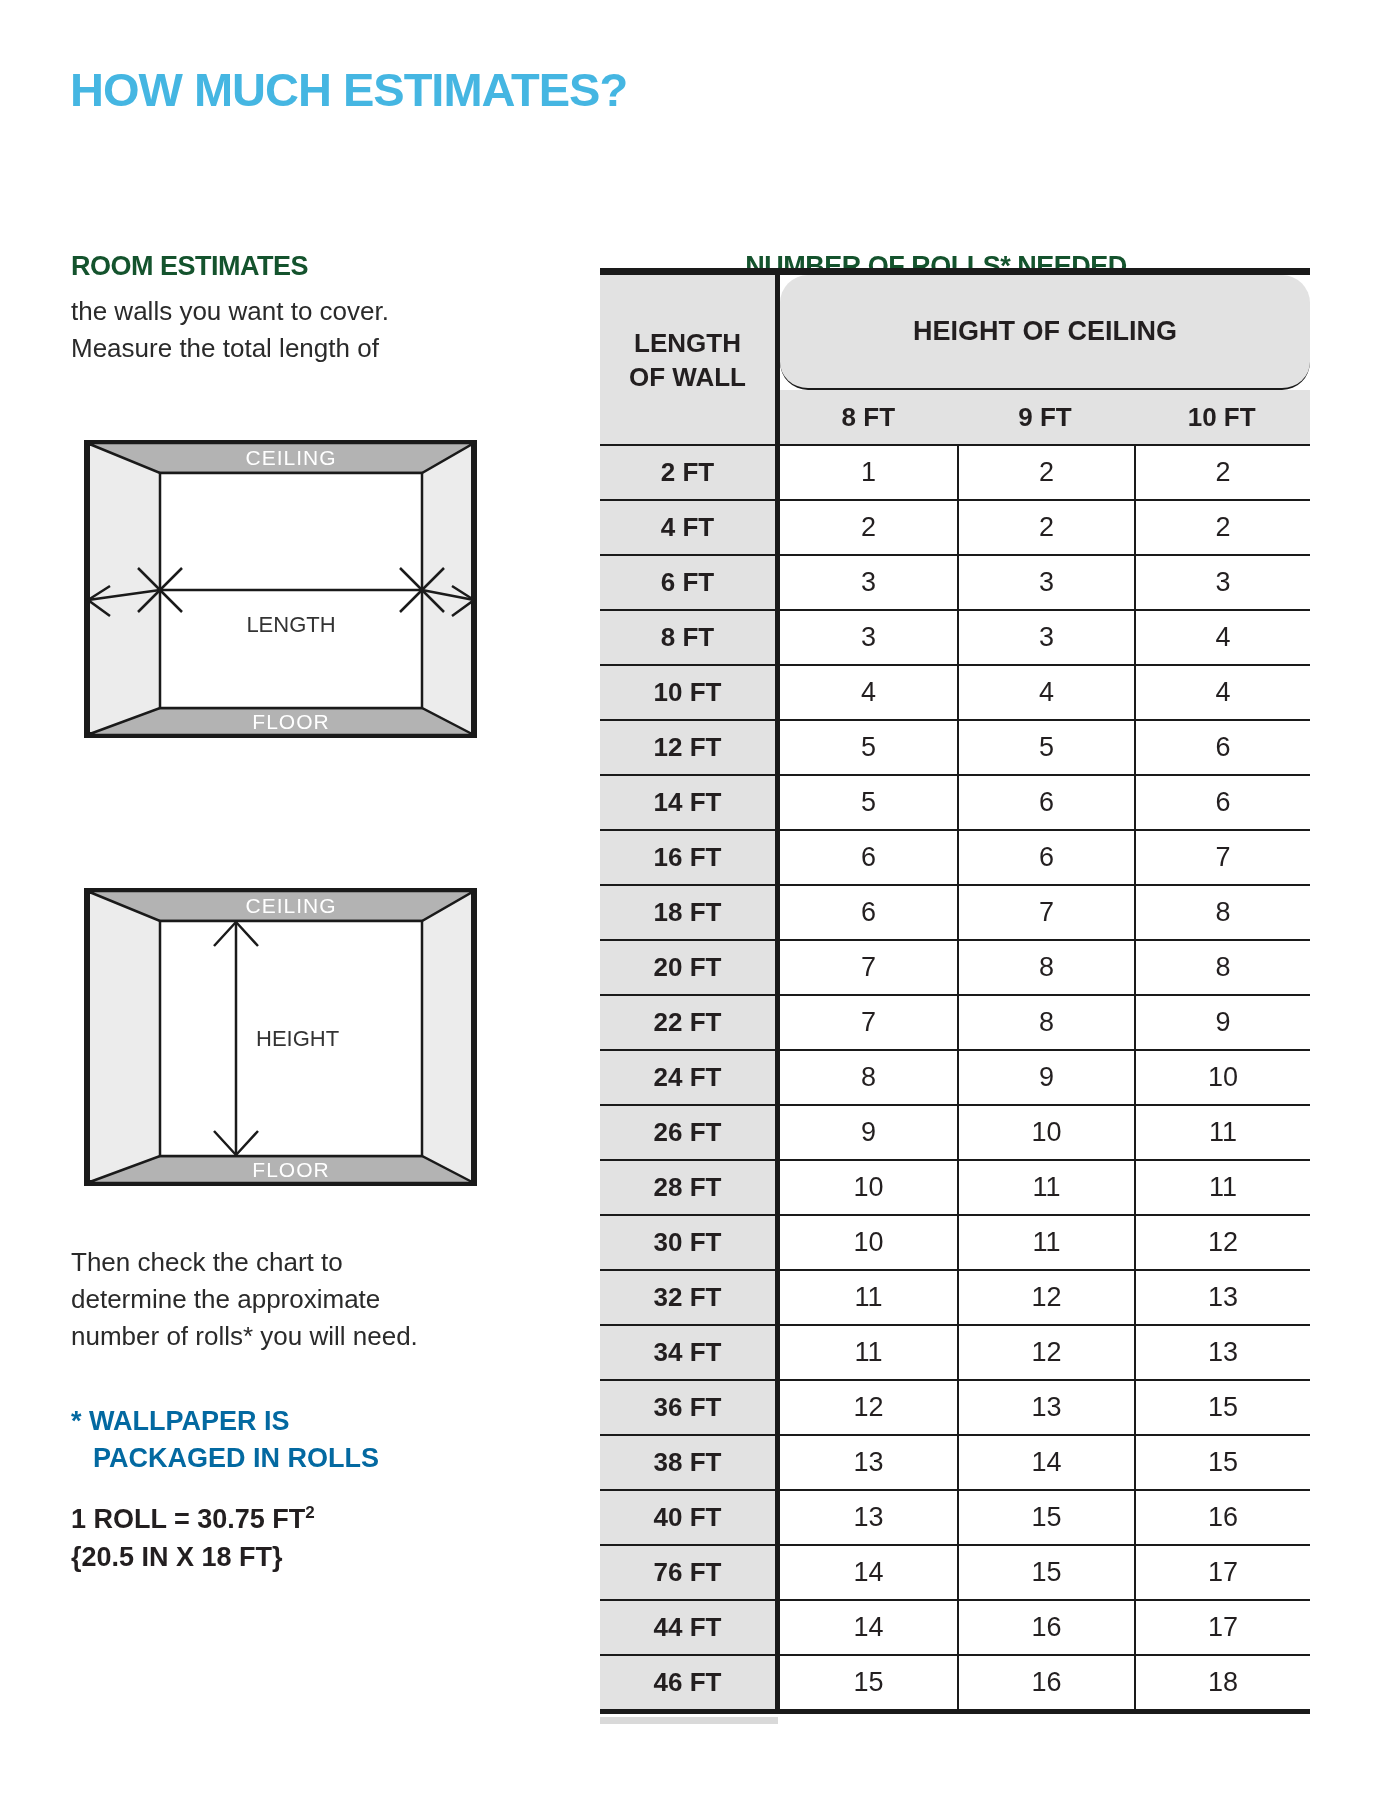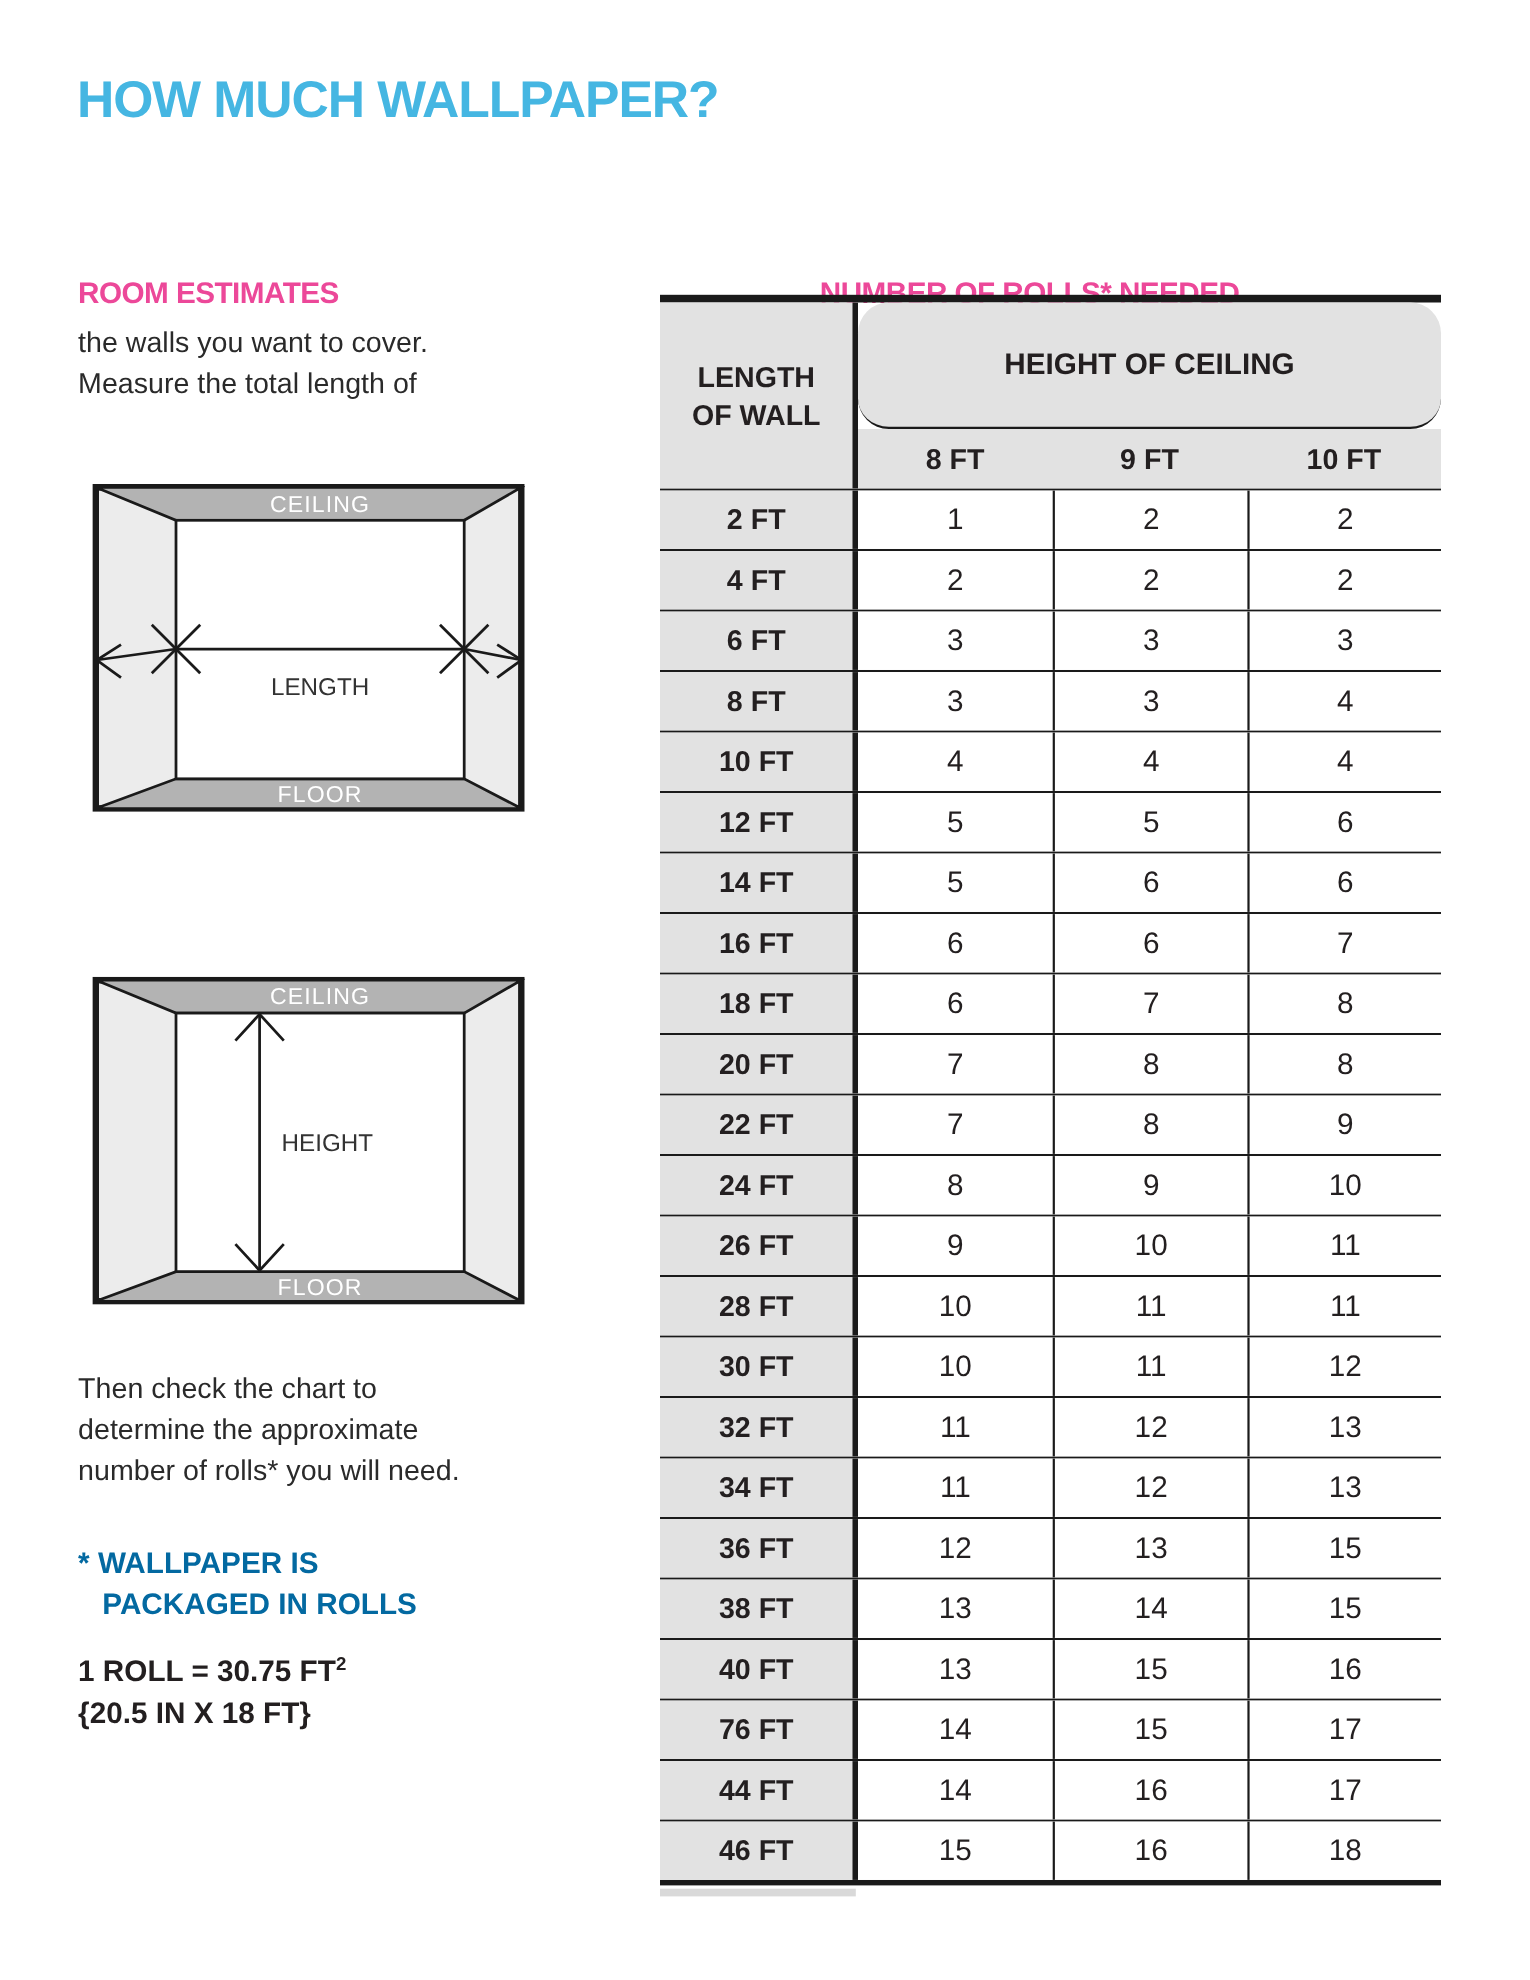--- a/index.html
+++ b/index.html
@@ -6,21 +6,21 @@
   #canvas{
     position:relative;width:1391px;height:1800px;background:#ffffff;
     font-family:"Liberation Sans","DejaVu Sans",sans-serif;color:#231f20;overflow:hidden;
   }
   .abs{position:absolute;}
   
   .page-title{
     left:70px;top:62px;font-size:47px;font-weight:bold;color:#45b6e2;letter-spacing:-1px;
   }
   .section-heading{
-    font-size:27px;font-weight:bold;color:#ec4899;letter-spacing:-0.5px;
+    font-size:27px;font-weight:bold;color:#14532d;letter-spacing:-0.5px;
   }
   .room-estimates{left:71px;top:251px;}
   .rolls-heading{left:600px;top:251px;width:672px;text-align:center;}
   
   .copy{font-size:26px;line-height:37px;color:#2a2a2a;}
   .p1{left:71px;top:293px;}
   .p2{left:71px;top:770px;}
   .p3{left:71px;top:1244px;}
   .footnote{left:71px;top:1403px;font-size:27px;line-height:37px;font-weight:bold;color:#0369a1;}
   .footnote .indent{padding-left:22px;}
@@ -65,21 +65,21 @@
   }
   .td-val + .td-val{border-left:2px solid #1a1a1a;}
   .table-shadow{left:600px;top:1717px;width:178px;height:7px;background:#d9d9d9;}
   svg text{font-family:"Liberation Sans","DejaVu Sans",sans-serif;}
 </style>
 </head>
 <body>
 
 <div id="canvas">
 
-  <div class="abs page-title">HOW MUCH WALLPAPER?</div>
+  <div class="abs page-title">HOW MUCH ESTIMATES?</div>
 
   <div class="abs section-heading room-estimates">ROOM ESTIMATES</div>
 
   <div class="abs copy p1">
     <div>the walls you want to cover.</div>
     <div>Measure the total length of</div>
   </div>
 
   <svg class="abs diagram diagram1" viewBox="0 0 393 298">
     <rect x="3" y="3" width="387" height="292" fill="#ececec" stroke="#1a1a1a" stroke-width="6"></rect>

